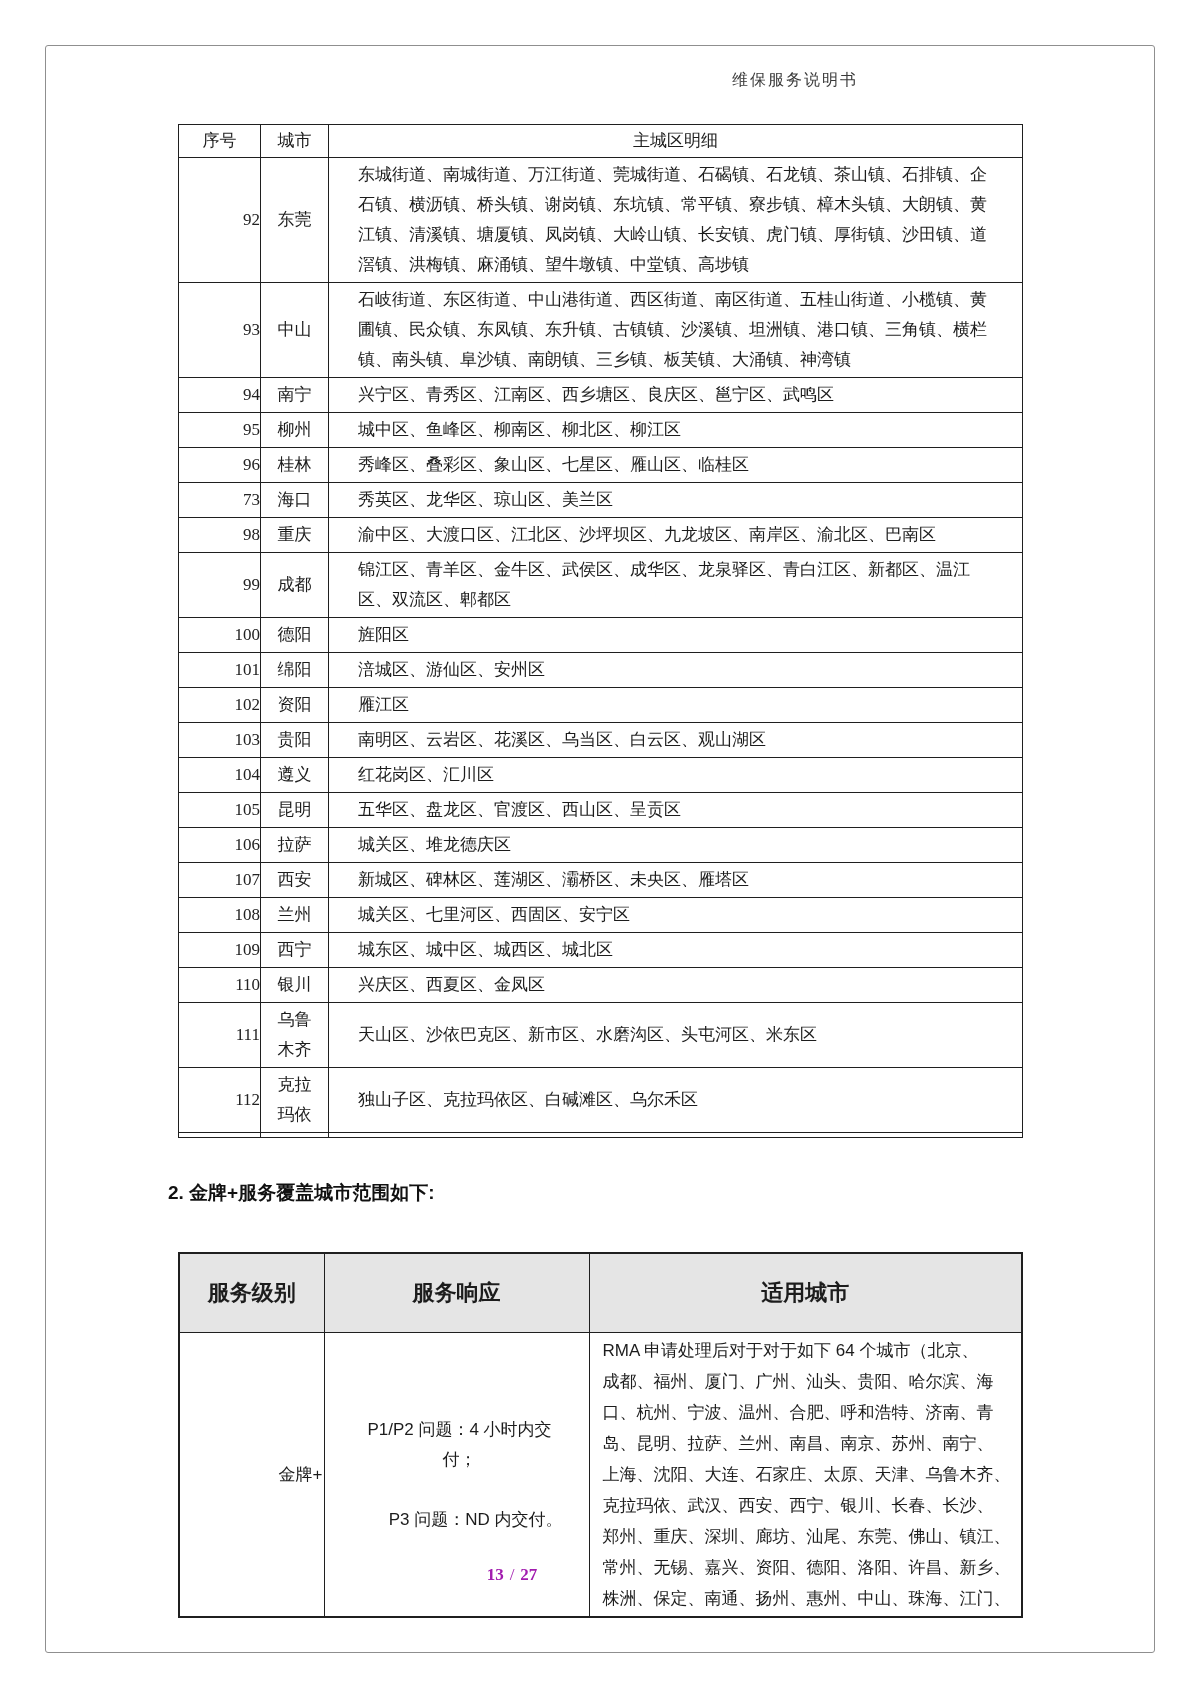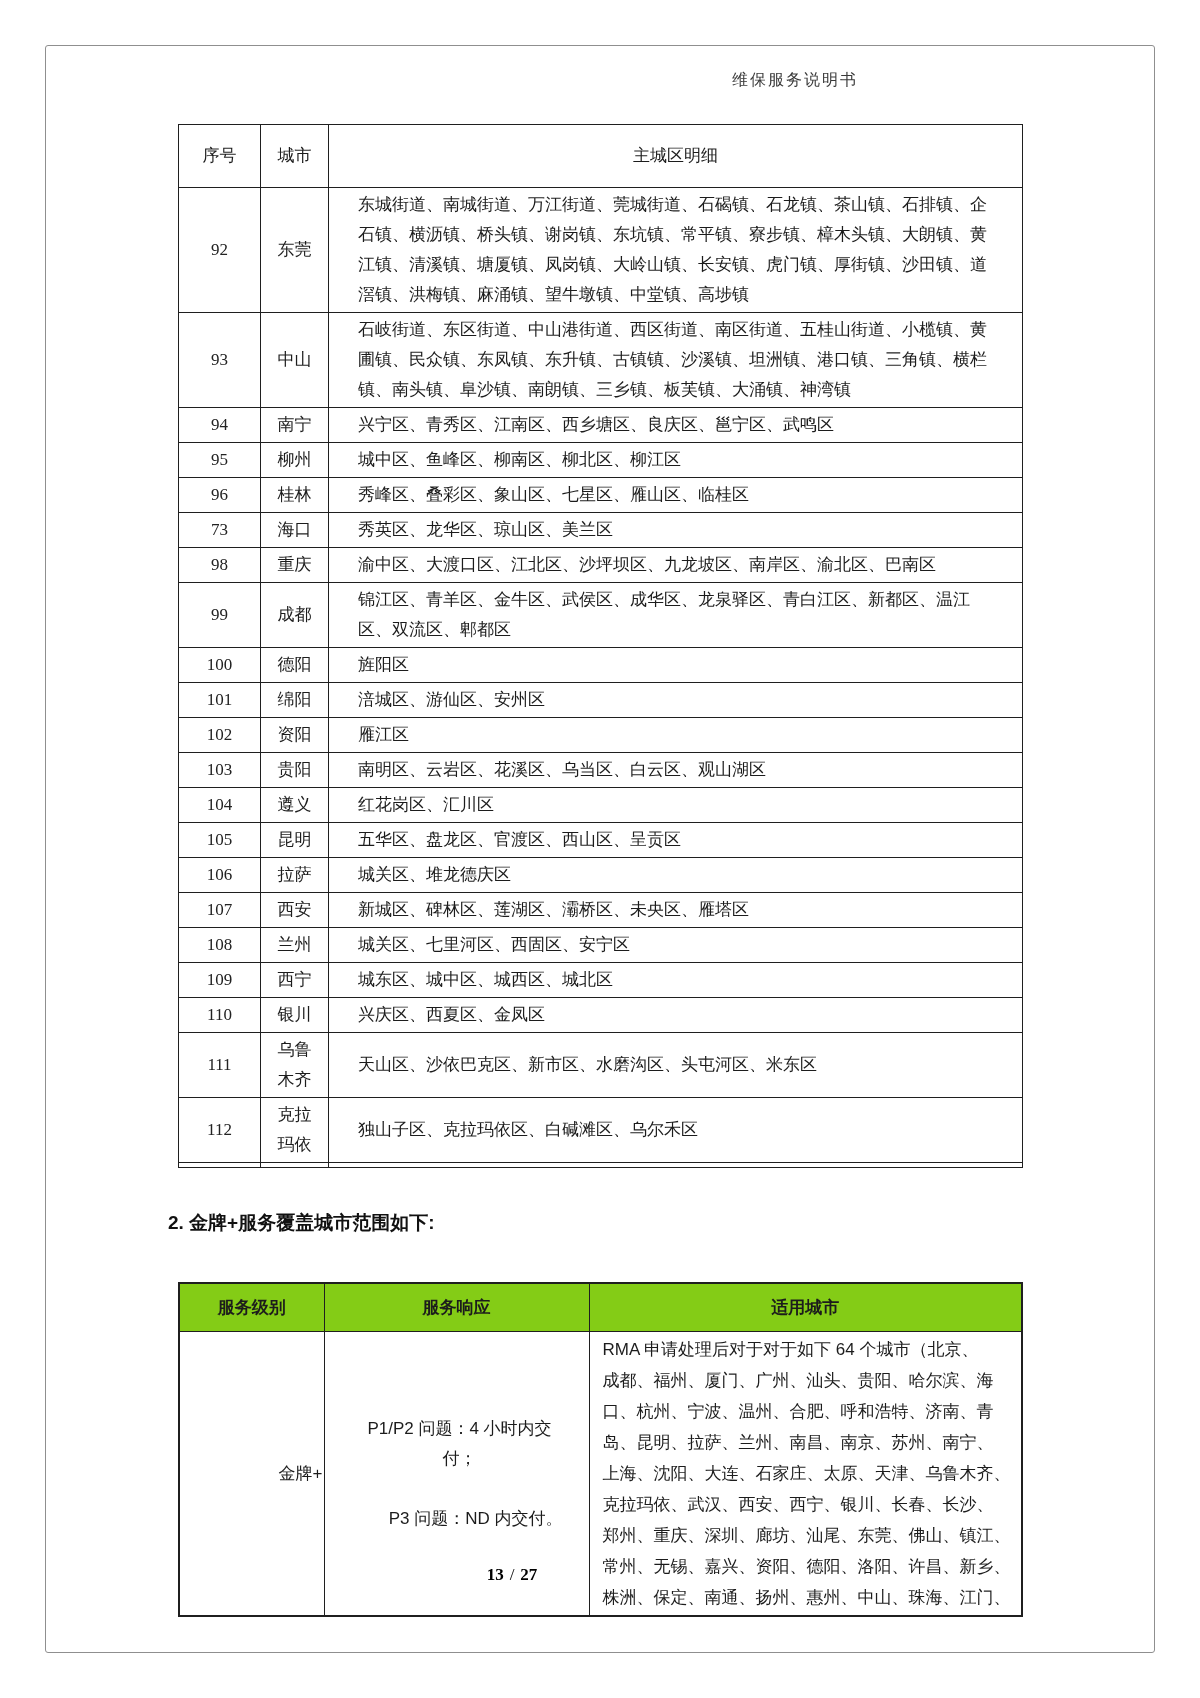--- a/index.html
+++ b/index.html
@@ -20,61 +20,61 @@
   }
 
   
   table.t1 {
     margin-top:34px; width:845px; border-collapse:collapse; table-layout:fixed;
     font-size:17px;
   }
   table.t1 th, table.t1 td {
     border:1px solid #1f1f1f; line-height:30px; vertical-align:middle;
   }
-  table.t1 th { font-weight:normal; text-align:center; padding:16px 0; }
+  table.t1 th { font-weight:normal; text-align:center; padding:1px 0; }
   table.t1 col.c-no   { width:82px; }
   table.t1 col.c-city { width:68px; }
   table.t1 td.no {
-    text-align:center; font-family:"Liberation Serif","DejaVu Serif",serif;
+    text-align:right; font-family:"Liberation Serif","DejaVu Serif",serif;
     font-size:17px; padding:2px 0; color:#222;
   }
   table.t1 td.city { text-align:center; padding:2px 12px; }
   table.t1 td.detail { text-align:left; padding:2px 29px; }
 
   
   .heading {
     margin-top:42px; margin-left:-10px; font-size:19px; font-weight:bold;
     color:#111; line-height:26px;
   }
 
   
   table.t2 {
     margin-top:46px; width:845px; border-collapse:collapse; table-layout:fixed;
     font-size:17px; border:2px solid #1f1f1f;
   }
   table.t2 th, table.t2 td { border:1px solid #1f1f1f; }
   table.t2 col.c-level { width:145px; }
   table.t2 col.c-resp  { width:265px; }
   table.t2 th {
-    background:#84cc16; font-weight:bold; font-size:17px;
-    padding:12px 0; text-align:center;
+    background:#e5e5e5; font-weight:bold; font-size:22px;
+    padding:24px 0; text-align:center;
   }
   table.t2 td { vertical-align:middle; }
   td.level { text-align:right; }
   td.response { text-align:center;padding-left:7px; }
   td.response .resp-inner { max-width:206px; margin:0 auto; line-height:30px; }
   td.response p { margin:0; }
   td.response p + p { margin-top:30px;text-align:right; }
   td.cities { padding:2px 13px; vertical-align:top; }
   td.cities .line { line-height:31px; white-space:nowrap; }
 
   
   .footer {
     position:absolute; top:1565px; left:0; width:1024px; text-align:center;
-    font-family:"Liberation Serif","DejaVu Serif",serif; font-size:17px; color:#000000;
+    font-family:"Liberation Serif","DejaVu Serif",serif; font-size:17px; color:#a21caf;
   }
   .footer .num { font-weight:bold; }
   .footer .sep { font-weight:normal; padding:0 6px; }
 </style>
 </head>
 <body>
 
 <div class="page">
   <div class="frame"></div>
 

